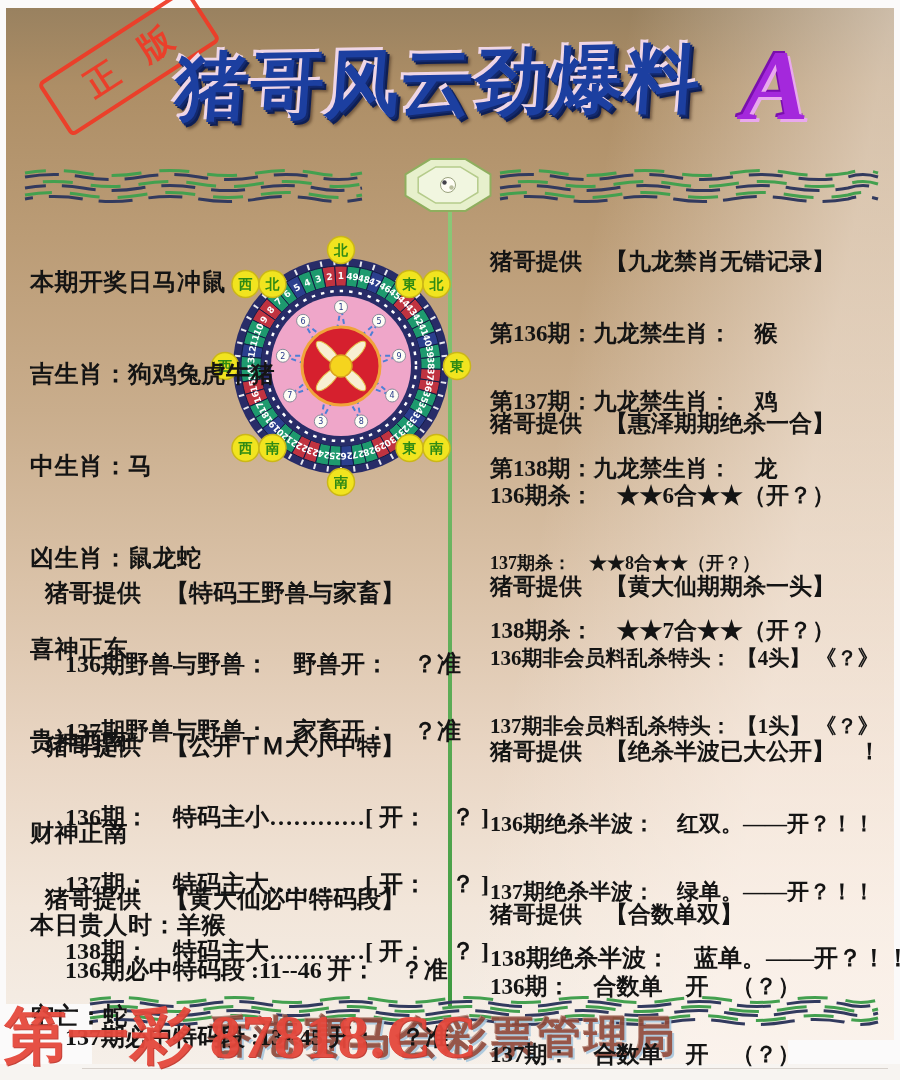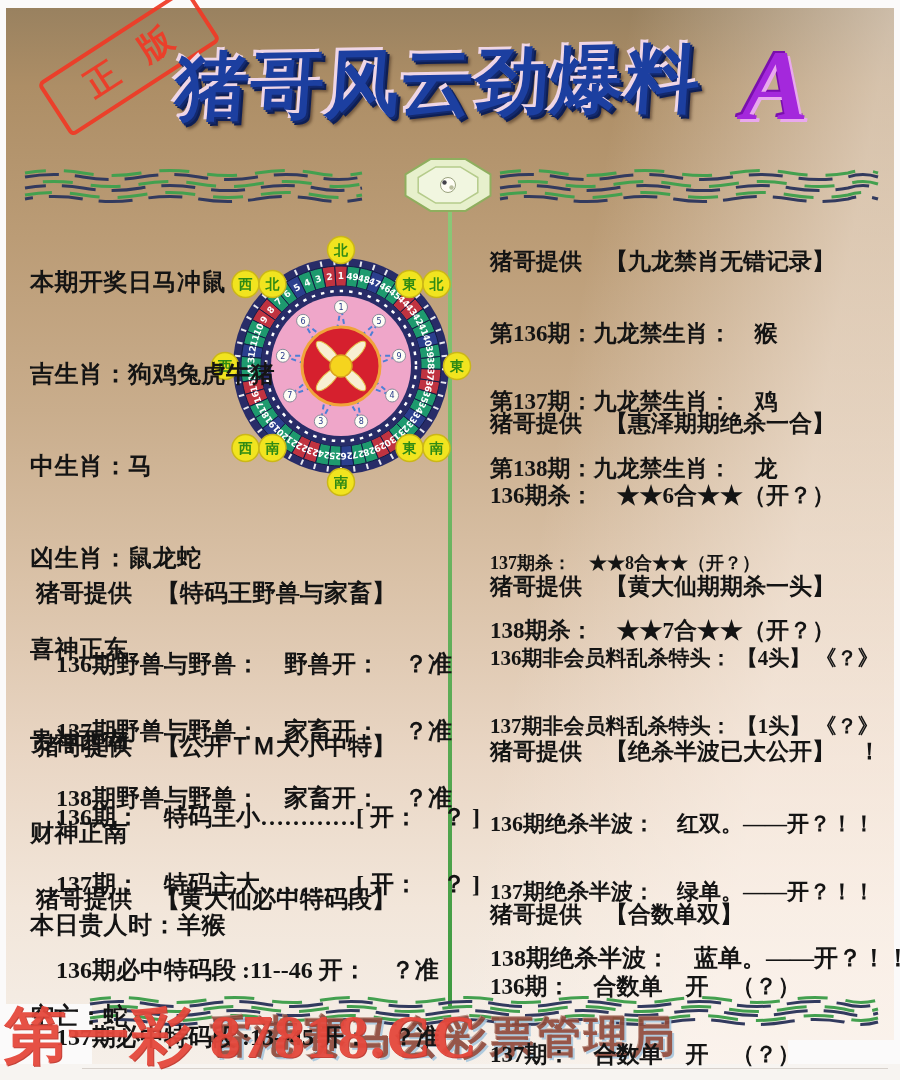--- a/index.html
+++ b/index.html
@@ -38,21 +38,21 @@
     font-size:100px;font-style:italic;font-weight:bold;color:#a428dc;
     text-shadow:3px 3px 0 #e9a8ee,-2px -2px 0 #7a0fae;
   }
   .fortune{
     position:absolute;left:30px;top:206px;z-index:4;
     font-size:24px;font-weight:bold;line-height:30.6px;white-space:pre;letter-spacing:0.5px;
   }
   .sec{position:absolute;z-index:4;white-space:pre;}
   .sec .hdr{font-weight:bold;margin-bottom:6px;}
   .sec .row{font-weight:bold;}
-  .sec-l{left:36px;}
+  .sec-l{left:45px;}
   .sec-l .hdr{font-size:24px;line-height:28px;}
   .sec-l .row{font-size:24px;line-height:31px;margin-left:20px;}
   .sec-r{left:470px;margin-left:20px;}
   .sec-r .hdr{font-size:23px;line-height:28px;}
   .sec-r .row{font-size:21px;line-height:31.5px;}
 
   #divider{position:absolute;left:448px;top:206px;width:4px;height:800px;z-index:2;
     background:linear-gradient(180deg,#8cc878,#3e9a40);}
   #wheel{position:absolute;left:206px;top:231px;z-index:3;}
   #band-top,#band-bottom{position:absolute;left:0;z-index:2;}
@@ -356,26 +356,26 @@
       <g>
         <circle cx="134.99999999999997" cy="251" r="13.5" fill="#f1e41f" stroke="#cbb718" stroke-width="1.5"></circle>
         <text x="134.99999999999997" y="251" font-size="14" fill="#2e8a14" font-weight="bold" text-anchor="middle" dy="0.36em">南</text>
       </g>
     </svg>
 
   <div class="sec sec-l" style="top:543px">
     <div class="hdr">猪哥提供　【特码王野兽与家畜】</div>
     <div class="row">136期野兽与野兽：　野兽开：　？准</div>
     <div class="row">137期野兽与野兽：　家畜开：　？准</div>
-    <div class="row">138期野兽与野兽：　家畜开：　？准</div>
   </div>
   <div class="sec sec-l" style="top:696px">
     <div class="hdr">猪哥提供　【公开ＴＭ大小中特】</div>
     <div class="row">136期：　特码主小…………[ 开：　？ ]</div>
     <div class="row">137期：　特码主大…………[ 开：　？ ]</div>
+    <div class="row">138期：　特码主大…………[ 开：　？ ]</div>
   </div>
   <div class="sec sec-l" style="top:849px">
     <div class="hdr">猪哥提供　【黄大仙必中特码段】</div>
     <div class="row">136期必中特码段 :11--46 开：　？准</div>
     <div class="row">137期必中特码段 :13--45 开：　？准</div>
     
   </div>
 
   <div class="sec sec-r" style="top:212px">
     <div class="hdr">猪哥提供　【九龙禁肖无错记录】</div>

